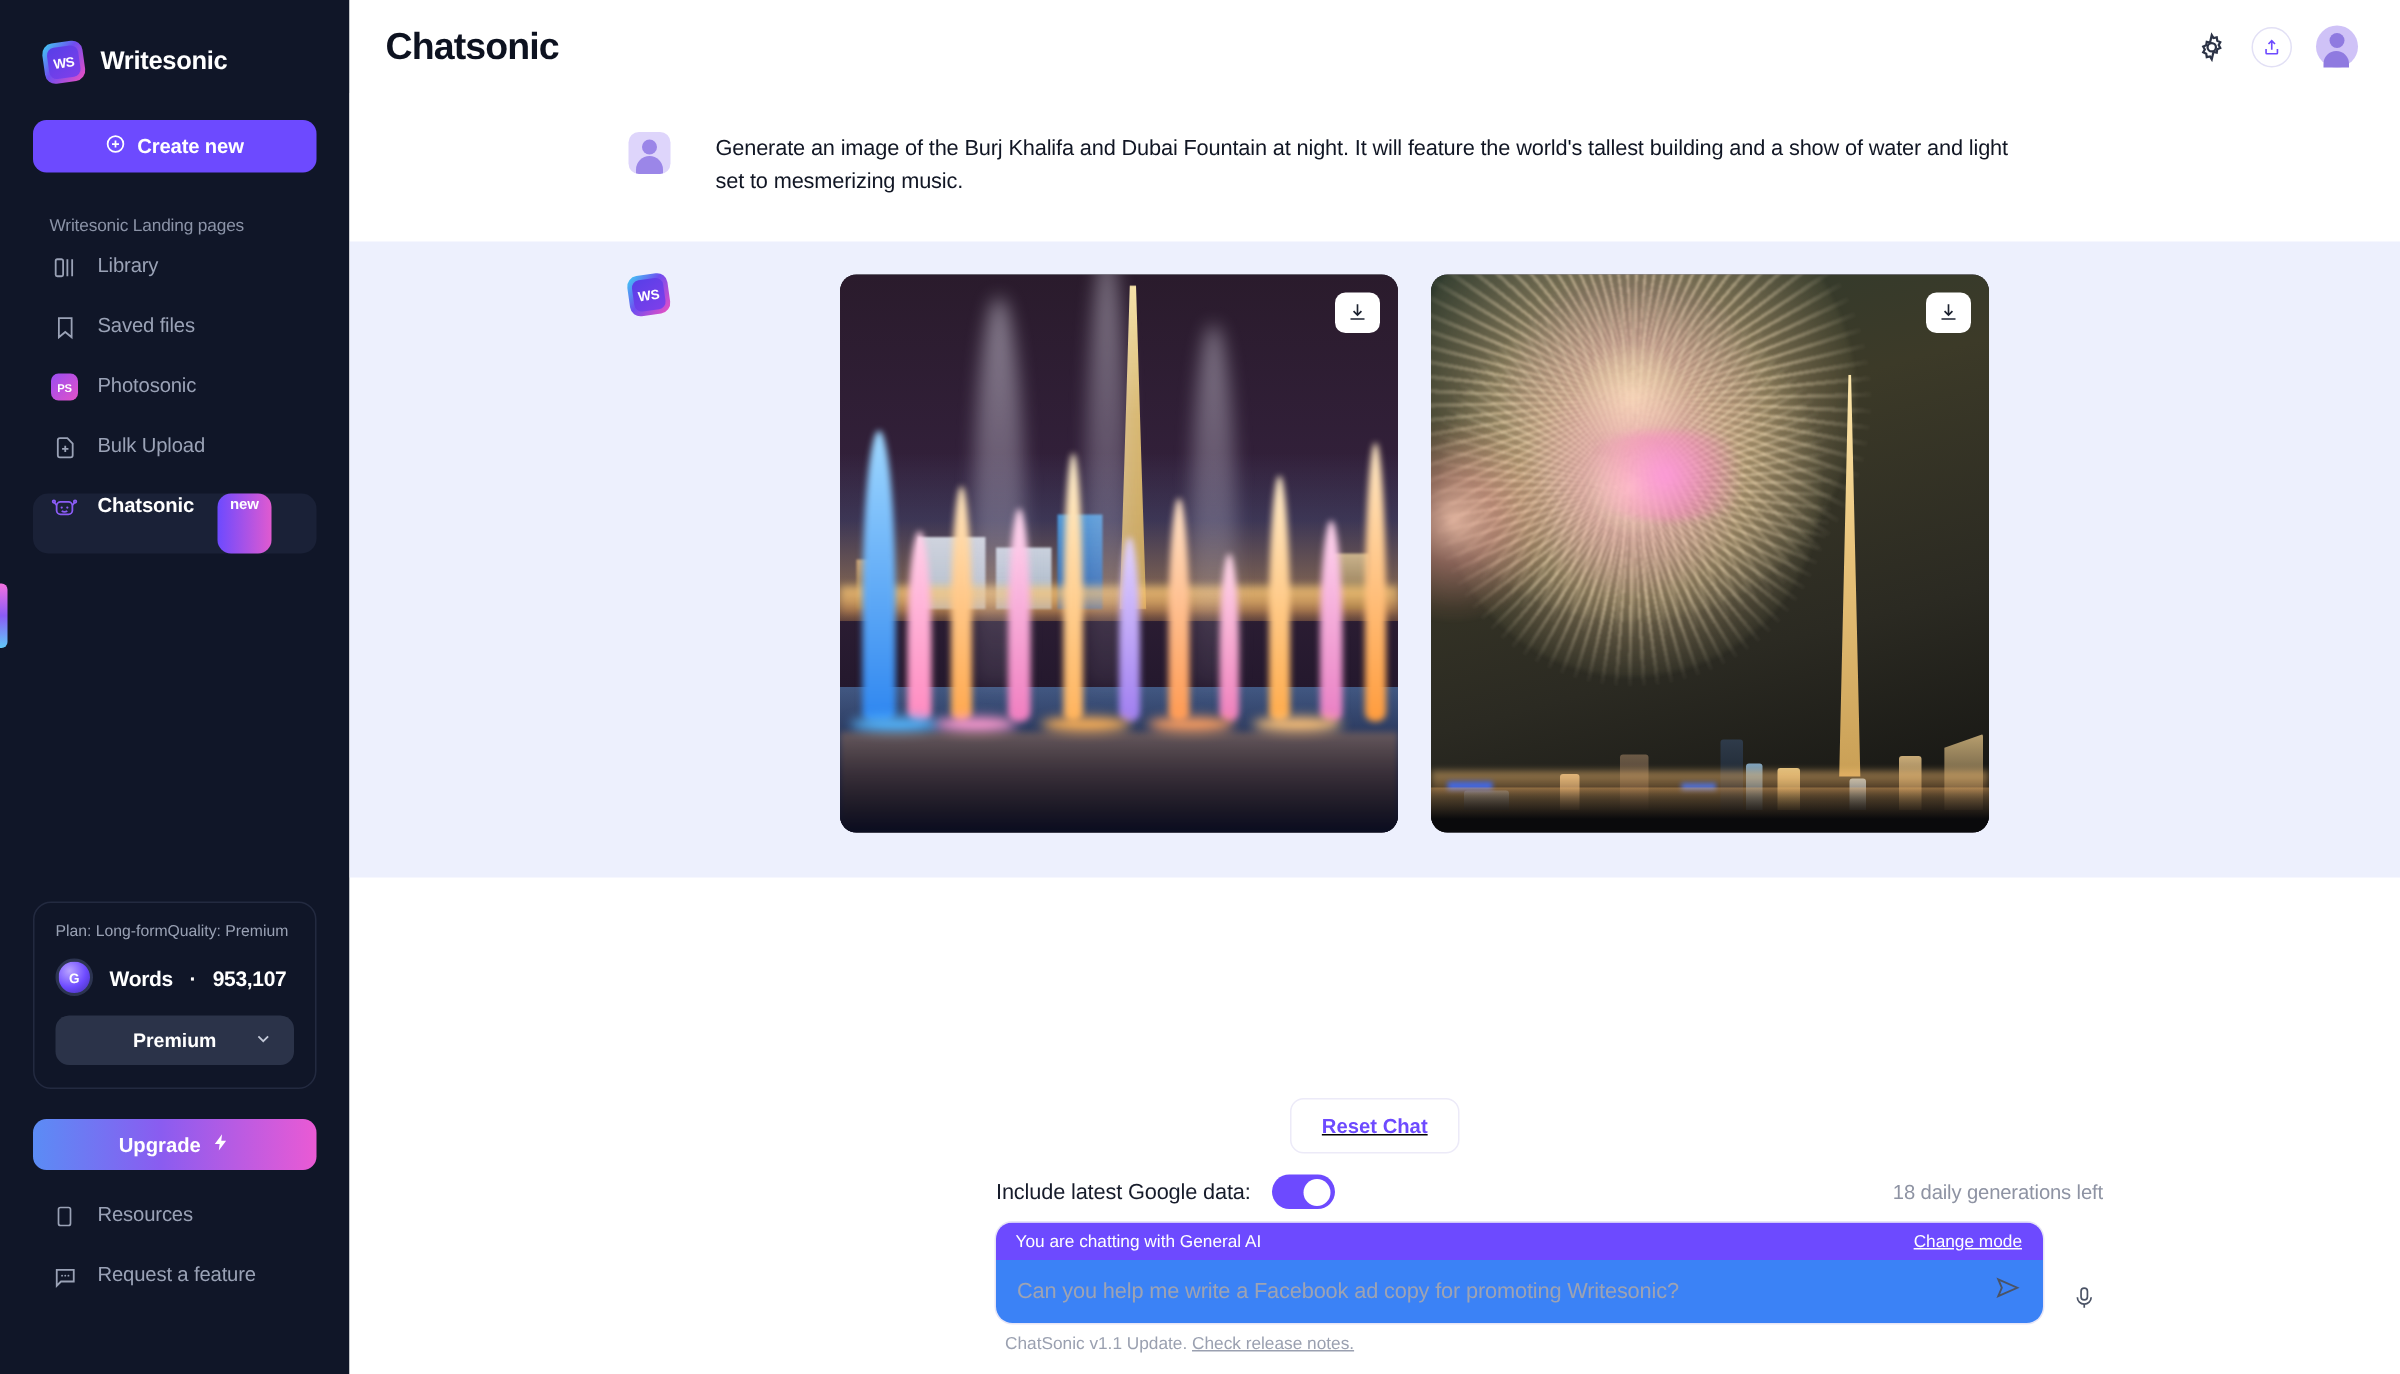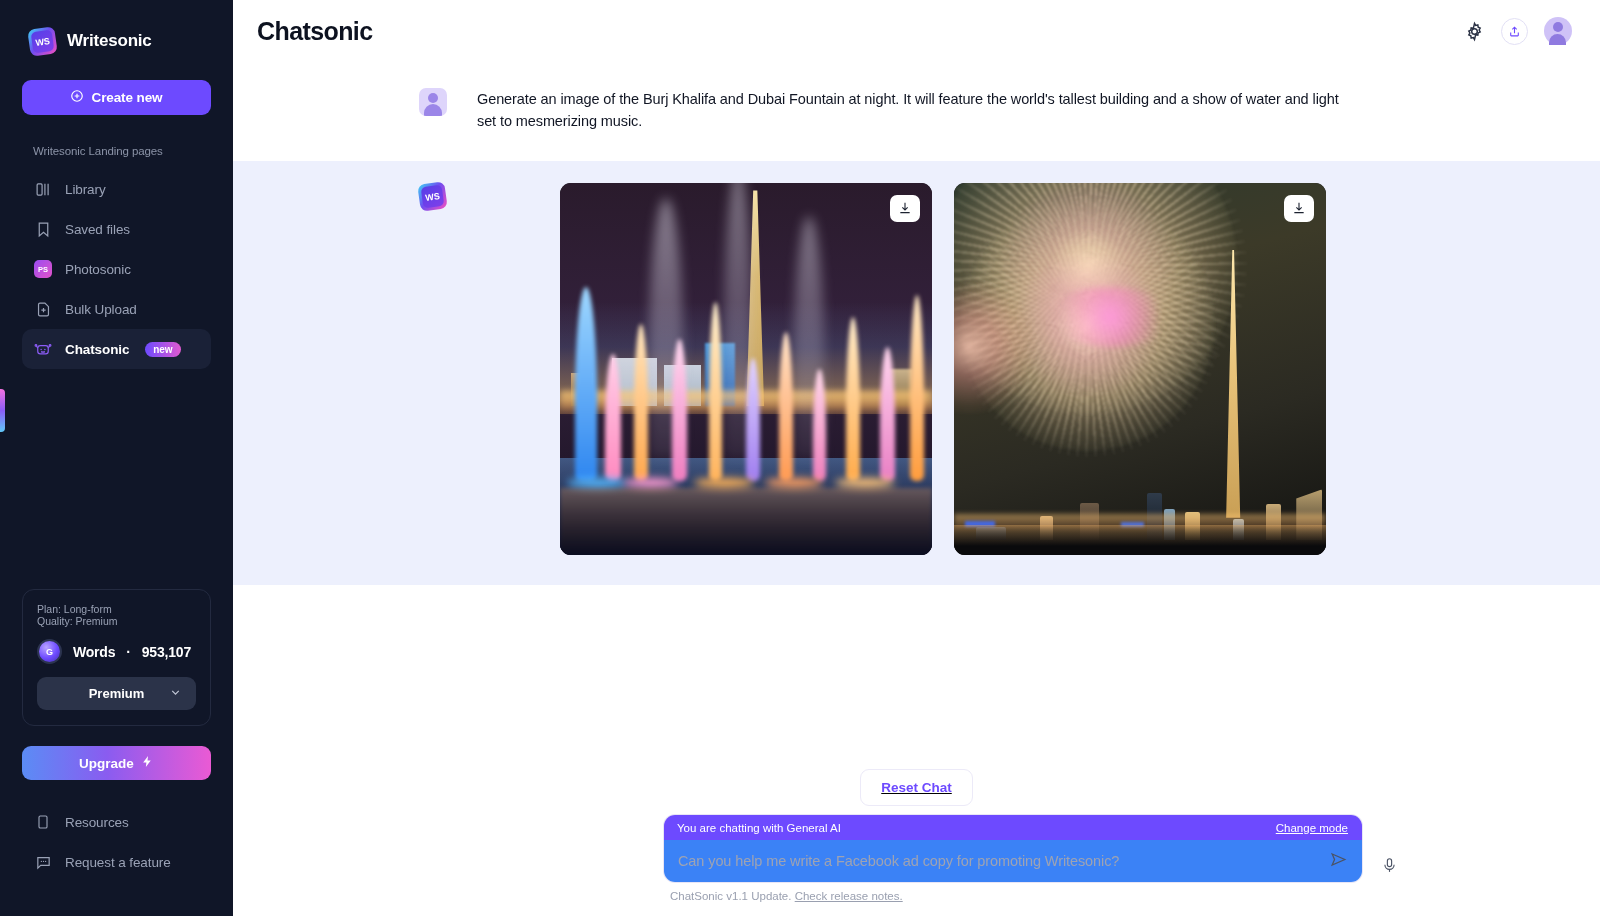--- a/index.html
+++ b/index.html
@@ -44,21 +44,21 @@
     background: #6d4aff; color: #fff; font-size: 13.5px; font-weight: bold;
     display: flex; align-items: center; justify-content: center; gap: 7px;
     border: none; cursor: pointer; letter-spacing: -0.1px;
   }
   .section-label {
     color: #8b93a7; font-size: 11.5px; padding: 30px 0 0 33px; letter-spacing: -0.1px;
   }
 
   .nav { margin-top: 12px; }
   .nav-item {
-    display: flex; align-items: center; gap: 13px;
+    display: flex; gap: 13px;
     margin: 0 22px; height: 40px; padding-left: 12px;
     border-radius: 10px; cursor: pointer; color: #9aa2b6; font-size: 13.5px;
     letter-spacing: -0.1px;
   }
   .nav-item.active { background: #1a2137; color: #ffffff; font-weight: bold; }
   .nav-ico { width: 18px; height: 18px; display: flex; align-items: center; justify-content: center; flex: 0 0 18px; }
   .badge-new {
     background: linear-gradient(90deg, #6d4aff 0%, #e05ad0 100%);
     color: #fff; font-size: 10px; font-weight: bold;
     padding: 2px 8px; border-radius: 9px; margin-left: 3px;
@@ -69,21 +69,21 @@
     color: #fff; font-size: 7.5px; font-weight: bold;
     display: flex; align-items: center; justify-content: center;
   }
 
   .spacer { flex: 1 1 auto; }
 
   .plan-card {
     margin: 0 22px; border: 1px solid #232a40; border-radius: 12px;
     padding: 13px 14px 15px 14px;
   }
-  .plan-row { display: flex; justify-content: flex-start; color: #99a1b4; font-size: 10.5px; flex-direction: column; }
+  .plan-row { display: flex; justify-content: flex-start; color: #99a1b4; font-size: 10.5px; }
   .words-row { display: flex; align-items: center; gap: 11px; margin-top: 12px; }
   .coin {
     width: 25px; height: 25px; border-radius: 50%;
     background: radial-gradient(circle at 35% 30%, #b9a4ff 0%, #6d4aff 55%, #3f2fa8 100%);
     border: 2px solid #2c3450; color: #fff; font-size: 9px; font-weight: bold;
     display: flex; align-items: center; justify-content: center;
   }
   .words-text { color: #fff; font-size: 14px; font-weight: bold; letter-spacing: -0.2px; }
   .premium-btn {
     margin-top: 13px; height: 33px; border-radius: 9px; background: #2b3349;
@@ -488,20 +488,29 @@
         </div>
       </div>
     </div>
 
     <div class="composer">
 
       <div class="reset-row">
         <button class="reset-btn">Reset Chat</button>
       </div>
 
+      <div class="toggle-row">
+        <div class="toggle-left">
+          <span class="toggle-label">Include latest Google data:</span>
+          <div class="switch">
+            <div class="knob"></div>
+          </div>
+        </div>
+        <div class="gens-left">18 daily generations left</div>
+      </div>
 
       <div class="input-wrap">
         <div class="input-box">
           <div class="mode-bar">
             <span class="mode-text">You are chatting with General AI</span>
             <span class="change-mode">Change mode</span>
           </div>
           <div class="field-row">
             <input type="text" placeholder="Can you help me write a Facebook ad copy for promoting Writesonic?" style="">
             <span>

